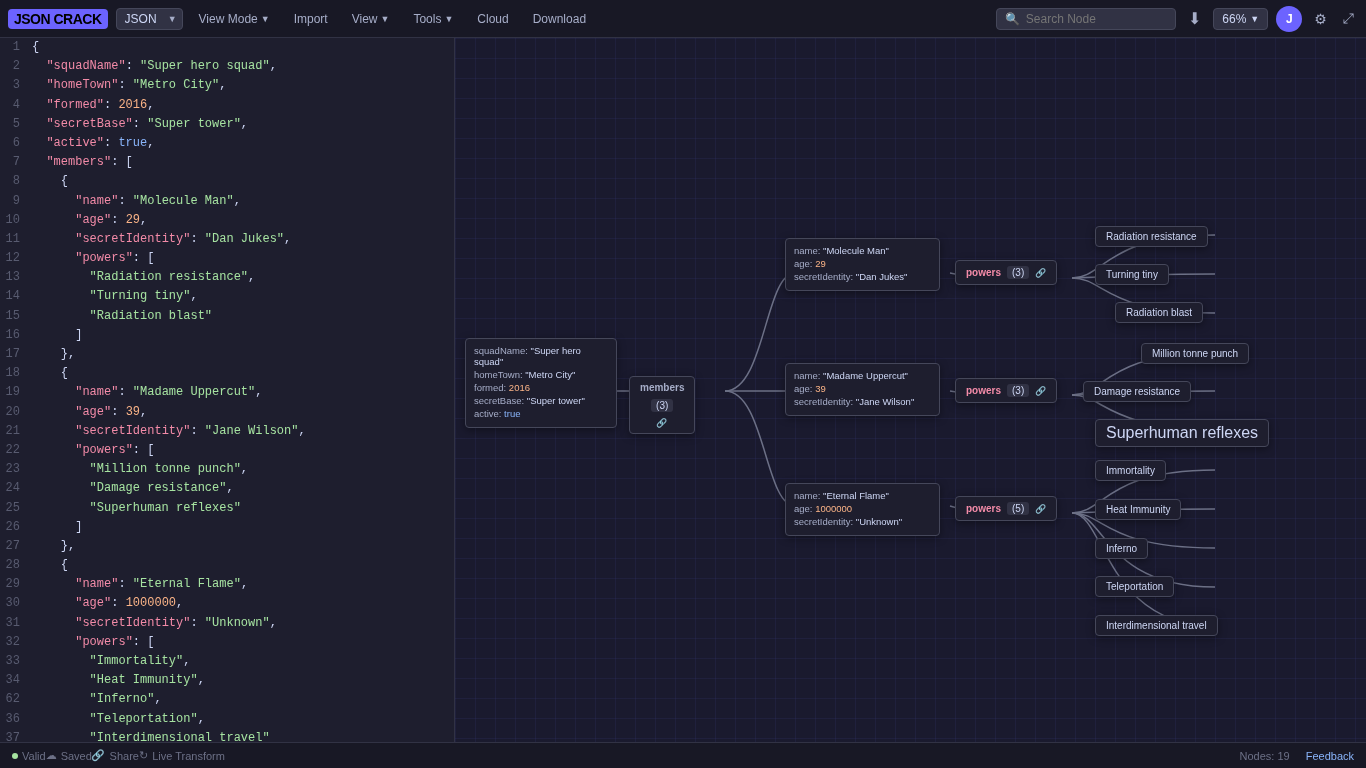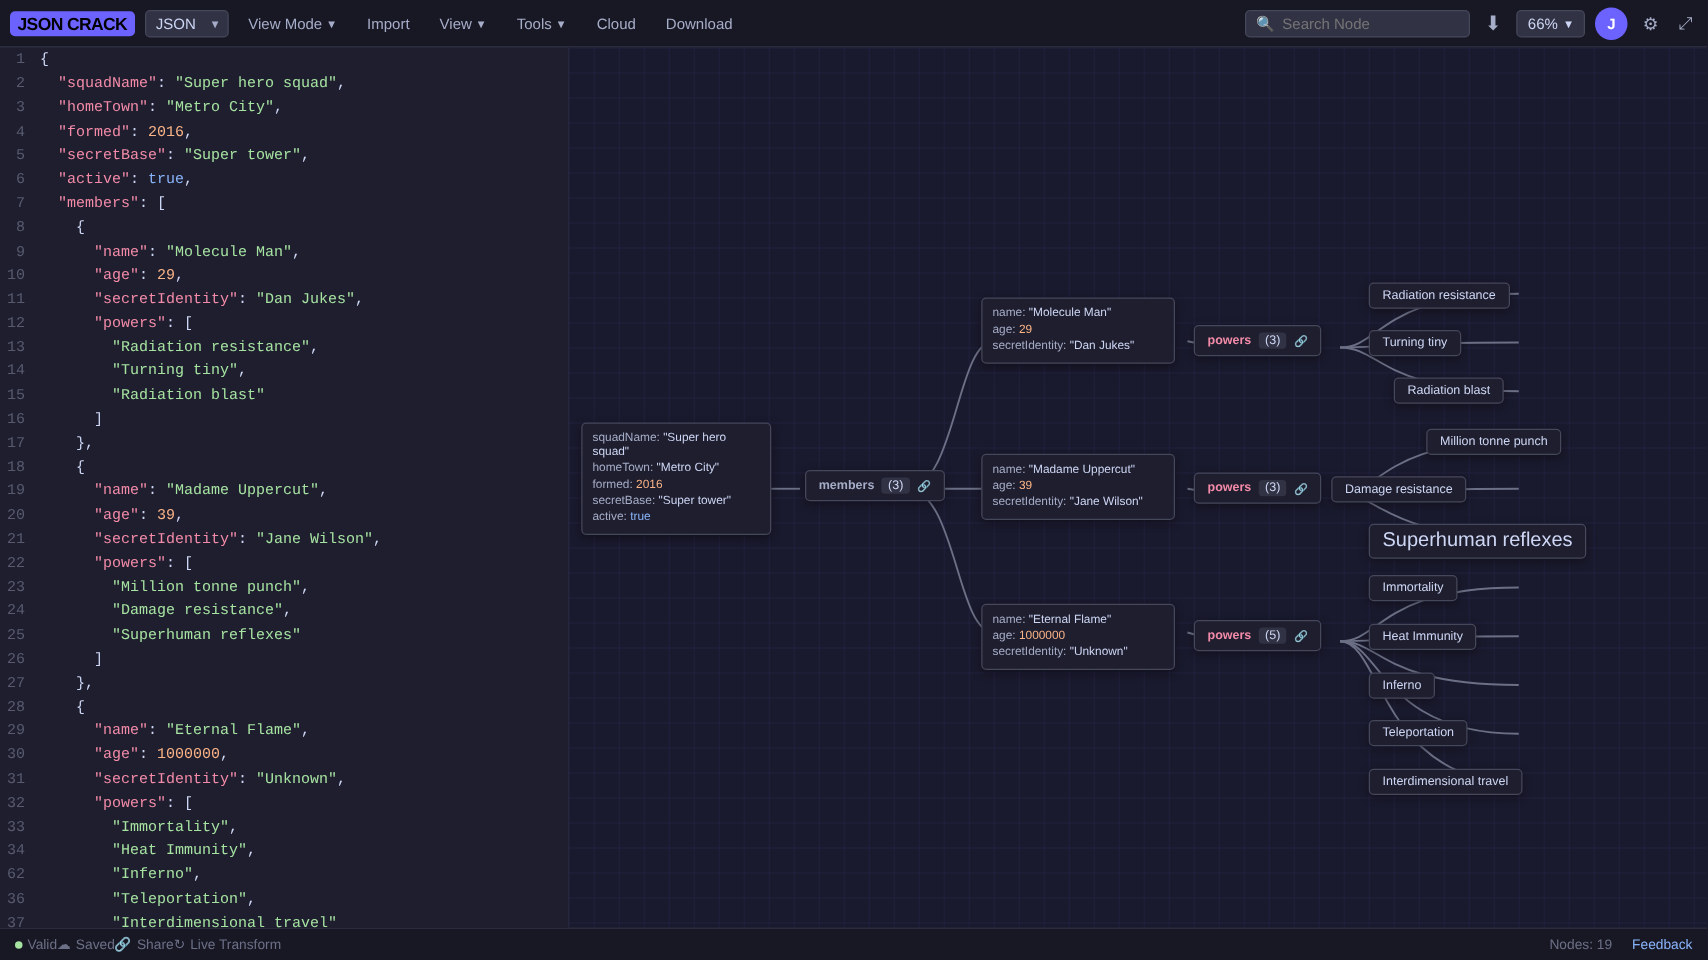--- a/index.html
+++ b/index.html
@@ -378,21 +378,21 @@
         <span class="field-key" style="color:#a6adc8; font-size:9.5px;">formed: </span><span class="field-val orange" style="font-size:9.5px;">2016</span>
       </div>
       <div class="node-field">
         <span class="field-key" style="color:#a6adc8; font-size:9.5px;">secretBase: </span><span class="field-val" style="font-size:9.5px;">"Super tower"</span>
       </div>
       <div class="node-field">
         <span class="field-key" style="color:#a6adc8; font-size:9.5px;">active: </span><span class="field-val" style="color:#89b4fa; font-size:9.5px;">true</span>
       </div>
     </div>
 
-    <div class="array-box members" style="left:189px; top:338px;">
+    <div class="array-box members" style="left:174px; top:338px;flex-direction:column;">
       <span class="array-label">members</span>
       <span class="array-count">(3)</span>
       <span class="link-icon">🔗</span>
     </div>
 
     <div class="node-box member member-1" style="left:330px; top:200px;">
       <div class="node-field"><span style="color:#a6adc8;font-size:9.5px;">name: </span><span style="font-size:9.5px;">"Molecule Man"</span></div>
       <div class="node-field"><span style="color:#a6adc8;font-size:9.5px;">age: </span><span style="color:#fab387;font-size:9.5px;">29</span></div>
       <div class="node-field"><span style="color:#a6adc8;font-size:9.5px;">secretIdentity: </span><span style="font-size:9.5px;">"Dan Jukes"</span></div>
     </div>
@@ -425,21 +425,21 @@
       <span class="powers-label">powers</span>
       <span class="array-count">(5)</span>
       <span class="link-icon">🔗</span>
     </div>
 
     <div class="leaf-box" style="left:640px; top:188px; font-size:10px;">Radiation resistance</div>
     <div class="leaf-box" style="left:640px; top:226px; font-size:10px;">Turning tiny</div>
     <div class="leaf-box" style="left:640px; top:264px; font-size:10px;margin-left:20px;">Radiation blast</div>
 
     <div class="leaf-box" style="left:640px; top:305px; font-size:10px;margin-left:46px;">Million tonne punch</div>
-    <div class="leaf-box" style="left:610px; top:343px; font-size:10px;">Damage resistance</div>
+    <div class="leaf-box" style="left:628px; top:343px; font-size:10px;">Damage resistance</div>
     <div class="leaf-box" style="left:640px; top:381px; font-size:16px;">Superhuman reflexes</div>
 
     <div class="leaf-box" style="left:640px; top:422px; font-size:10px;">Immortality</div>
     <div class="leaf-box" style="left:640px; top:461px; font-size:10px;">Heat Immunity</div>
     <div class="leaf-box" style="left:640px; top:500px; font-size:10px;">Inferno</div>
     <div class="leaf-box" style="left:640px; top:538px; font-size:10px;">Teleportation</div>
     <div class="leaf-box" style="left:640px; top:577px; font-size:10px;">Interdimensional travel</div>
 
   </div>
 </div>

